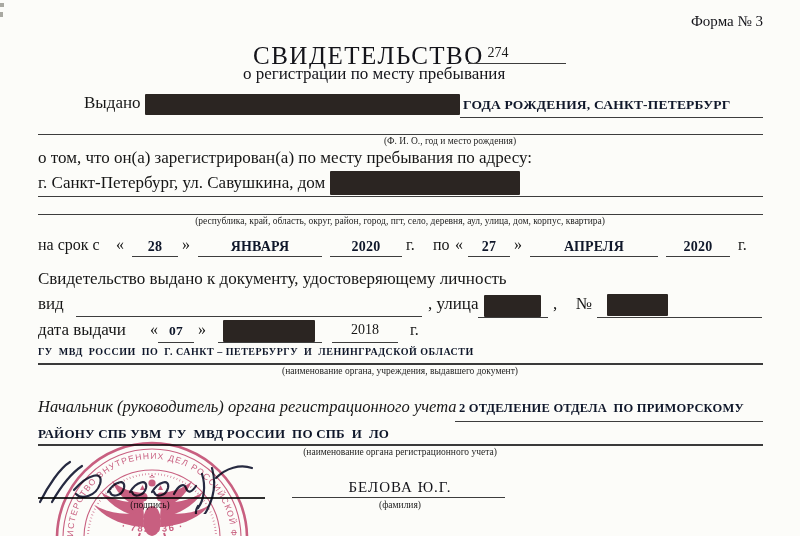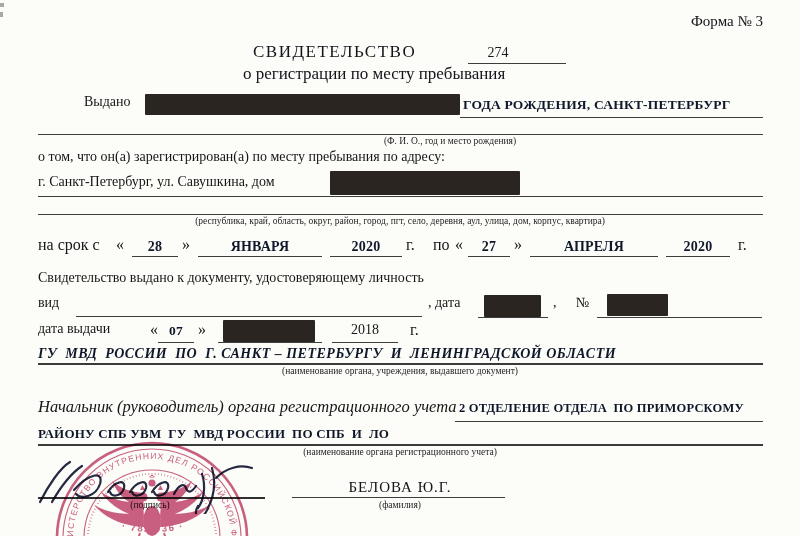--- a/index.html
+++ b/index.html
@@ -1,29 +1,29 @@
 <!DOCTYPE html>
 <html><head>
 <meta charset="utf-8">
 <style>
   html,body{margin:0;padding:0;background:#e8e8e4;}
   .page{
     position:relative;width:800px;height:536px;margin:0 auto;
     background:#fcfcf9;overflow:hidden;
     font-family:"Liberation Serif","DejaVu Serif",serif;color:#1a1a1a;
   }
-  .txt{position:absolute;font-size:14px;color:#161616;white-space:pre;line-height:1.1;}
+  .txt{position:absolute;font-size:17px;color:#161616;white-space:pre;line-height:1.1;}
   .sm{font-size:16px;}
   .val{position:absolute;font-weight:bold;font-size:13px;letter-spacing:.2px;color:#0f172a;white-space:pre;line-height:1.1;}
   .valc{text-align:center;}
   .cap{position:absolute;font-size:9.5px;color:#242424;white-space:pre;text-align:center;line-height:1;}
   .ln{position:absolute;height:1px;background:#3d3d3d;}
   .ln2{position:absolute;height:2px;background:#3a3a3a;}
   .red-bar{position:absolute;background:#2b2522;border-radius:1px;}
-  .title{position:absolute;font-size:17px;letter-spacing:1.5px;color:#14141a;}
+  .title{position:absolute;font-size:25px;letter-spacing:1.5px;color:#14141a;}
   .subtitle{position:absolute;font-size:17px;color:#14141a;}
   .form-label{position:absolute;font-size:15px;color:#14141a;}
   .certno{position:absolute;font-size:14px;text-align:center;}
   .name-val{position:absolute;font-size:15px;letter-spacing:1px;text-align:center;color:#14141a;}
   .stamp{position:absolute;left:50px;top:441px;mix-blend-mode:multiply;opacity:.88;}
   .sig{position:absolute;left:30px;top:452px;mix-blend-mode:multiply;}
   .speck{position:absolute;background:#a9a9a2;}
 </style>
 </head>
 <body>
@@ -74,40 +74,40 @@
   <div class="val valc" style="left:530px;top:239px;width:128px;font-size:14px;">АПРЕЛЯ</div>
   <div class="ln" style="left:530px;top:256px;width:128px;"></div>
   <div class="val valc" style="left:666px;top:239px;width:64px;font-size:14px;">2020</div>
   <div class="ln" style="left:666px;top:256px;width:64px;"></div>
   <div class="txt sm" style="left:738px;top:236px;">г.</div>
 
   <div class="txt" style="left:38px;top:270px;">Свидетельство выдано к документу, удостоверяющему личность</div>
 
   <div class="txt" style="left:38px;top:295px;">вид</div>
   <div class="ln" style="left:76px;top:316px;width:346px;"></div>
-  <div class="txt" style="left:428px;top:295px;">, дата</div>
+  <div class="txt" style="left:428px;top:295px;">, улица</div>
   <div class="red-bar" style="left:484px;top:295px;width:57px;height:22px;"></div>
   <div class="ln" style="left:478px;top:317px;width:70px;"></div>
   <div class="txt" style="left:553px;top:295px;">,</div>
   <div class="txt" style="left:576px;top:295px;">№</div>
   <div class="red-bar" style="left:607px;top:294px;width:61px;height:22px;"></div>
   <div class="ln" style="left:597px;top:317px;width:165px;"></div>
 
   <div class="txt" style="left:38px;top:321px;">дата выдачи</div>
   <div class="txt sm" style="left:150px;top:321px;">«</div>
   <div class="val valc" style="left:160px;top:324px;width:32px;font-size:13.5px;text-align:center;">07</div>
   <div class="ln" style="left:158px;top:342px;width:36px;"></div>
   <div class="txt sm" style="left:198px;top:321px;">»</div>
   <div class="red-bar" style="left:223px;top:320px;width:92px;height:22px;"></div>
   <div class="ln" style="left:218px;top:342px;width:104px;"></div>
   <div class="txt sm valc" style="left:332px;top:322px;width:66px;font-size:14px;text-align:center;">2018</div>
   <div class="ln" style="left:332px;top:342px;width:66px;"></div>
   <div class="txt sm" style="left:410px;top:321px;">г.</div>
 
-  <div class="val" style="left:38px;top:346px;font-size:14px;letter-spacing:.5px;font-style:italic;">ГУ  МВД  РОССИИ  ПО  Г. САНКТ – ПЕТЕРБУРГУ  И  ЛЕНИНГРАДСКОЙ ОБЛАСТИ</div>
+  <div class="val" style="left:38px;top:346px;font-size:10px;letter-spacing:.5px;">ГУ  МВД  РОССИИ  ПО  Г. САНКТ – ПЕТЕРБУРГУ  И  ЛЕНИНГРАДСКОЙ ОБЛАСТИ</div>
   <div class="ln2" style="left:38px;top:363px;width:725px;"></div>
   <div class="cap" style="left:250px;top:367px;width:300px;">(наименование органа, учреждения, выдавшего документ)</div>
 
   <div class="txt" style="left:38px;top:398px;font-size:16.5px;font-style:italic;">Начальник (руководитель) органа регистрационного учета</div>
   <div class="val" style="left:459px;top:402px;font-size:12.5px;">2 ОТДЕЛЕНИЕ ОТДЕЛА  ПО ПРИМОРСКОМУ</div>
   <div class="ln" style="left:455px;top:421px;width:308px;"></div>
   <div class="val" style="left:38px;top:427px;font-size:13px;">РАЙОНУ СПБ УВМ  ГУ  МВД РОССИИ  ПО СПБ  И  ЛО</div>
   <div class="ln2" style="left:38px;top:444px;width:725px;"></div>
   <div class="cap" style="left:250px;top:448px;width:300px;">(наименование органа регистрационного учета)</div>
 

